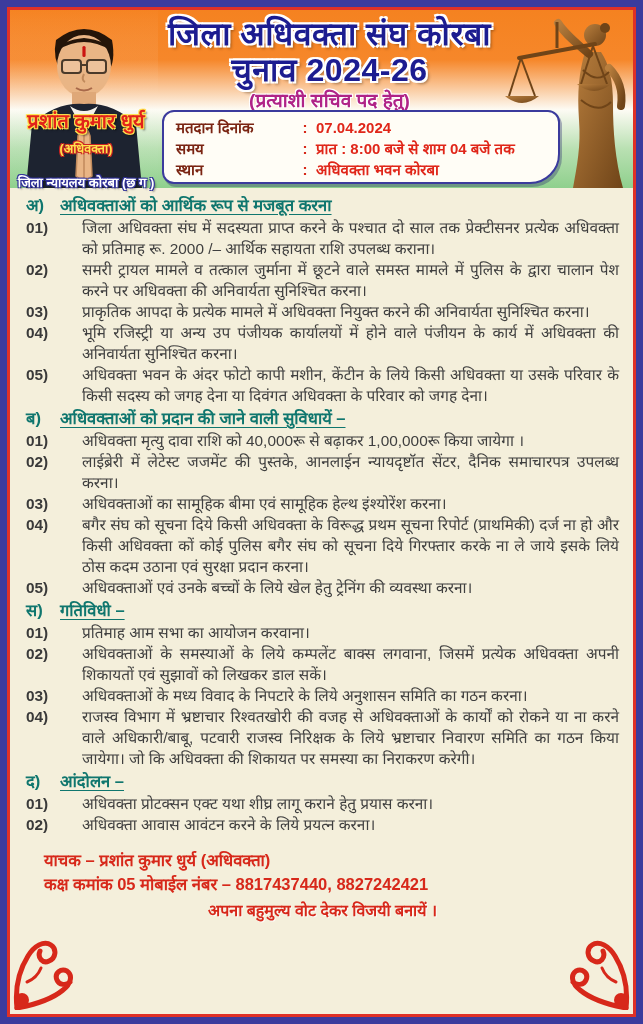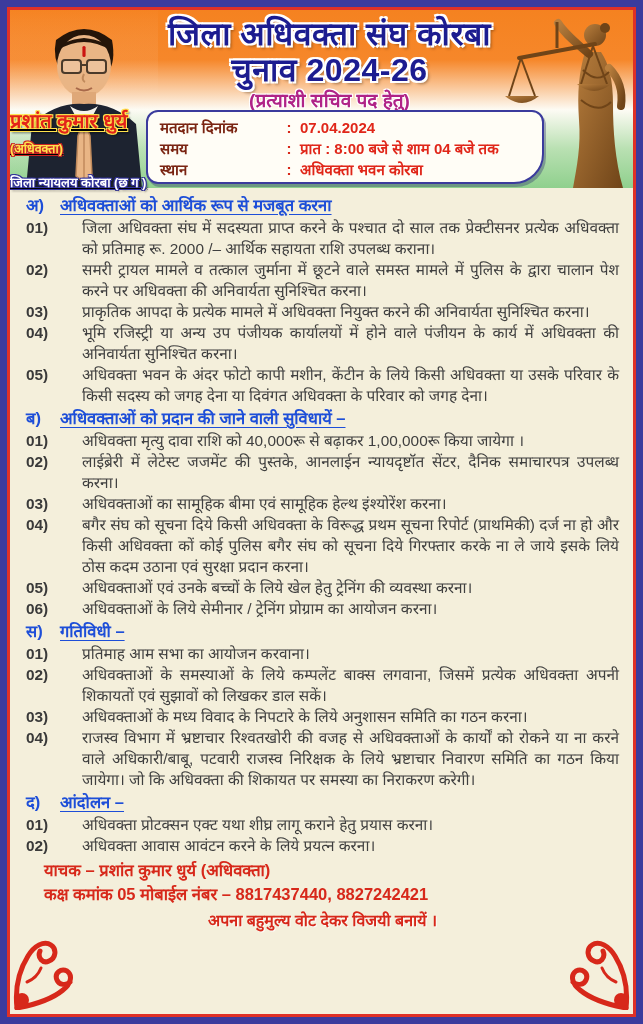--- a/index.html
+++ b/index.html
@@ -33,64 +33,64 @@
     font-size:26px; font-weight:bold; color:#c01d17; line-height:32px;
     text-shadow:-2px -2px 0 #fff,2px -2px 0 #fff,-2px 2px 0 #fff,2px 2px 0 #fff,3px 3px 3px rgba(60,30,0,.4);
   }
   .t3{
     font-size:19px; font-weight:bold; color:#b02387; line-height:26px;
     text-shadow:-1px -1px 0 #fff,1px -1px 0 #fff,-1px 1px 0 #fff,1px 1px 0 #fff;
   }
 
   .photo-wrap{ position:absolute; left:0; top:0; width:148px; height:178px; }
   .cand-overlay{
-    position:absolute; left:0; top:100px; width:152px; line-height:1.12;text-decoration:underline;
+    position:absolute; left:0; top:100px; width:152px; text-align:center; line-height:1.12;
   }
   .cand-name{
     font-size:20px; font-weight:bold; color:#e2231a;
     text-shadow:-1px -1px 0 #ffe34d,1px -1px 0 #ffe34d,-1px 1px 0 #ffe34d,1px 1px 0 #ffe34d,2px 2px 2px rgba(0,0,0,.5);
   }
   .cand-desig{
     font-size:12.5px; font-weight:bold; color:#ffe34d; margin-top:10px;
     text-shadow:-1px -1px 0 #c22,1px -1px 0 #c22,-1px 1px 0 #c22,1px 1px 0 #c22;
   }
   .cand-court{
     font-size:13px; font-weight:bold; color:#fff; margin-top:20px;
     text-shadow:-1px -1px 0 #31319a,1px -1px 0 #31319a,-1px 1px 0 #31319a,1px 1px 0 #31319a,2px 2px 2px rgba(0,0,0,.4);
   }
 
   .info-box{
-    position:absolute; left:136px; top:100px; width:398px; height:74px;
+    position:absolute; left:152px; top:100px; width:398px; height:74px;
     background:#fffdf6; border:2px solid #3b3b9d;
     border-radius:12px 12px 30px 12px;
     box-shadow:2px 3px 0 rgba(40,40,110,.35);
     padding:5px 10px 4px 12px;
   }
   .info-row{ display:flex; line-height:21px; font-weight:bold; font-size:15px; }
   .info-label{ width:118px; color:#7a2412; }
   .info-sep{ width:22px; color:#d7281a; text-align:center; }
   .info-value{ flex:1; color:#e02619; }
 
   .statue-wrap{ position:absolute; right:0; top:0; width:132px; height:178px; }
 
   
   .bodytext{
     position:absolute; top:178px; left:0; right:0; bottom:0;
     padding:5px 14px 0 16px;
     color:#3f3f3f;
   }
-  .sec-head{ font-size:16.5px; font-weight:bold; color:#1d4ed8; line-height:24px; }
+  .sec-head{ font-size:16.5px; font-weight:bold; color:#0f766e; line-height:24px; }
   .sec-id{ display:inline-block; width:34px; }
   .sec-title{ text-decoration:underline; text-underline-offset:3px; }
   .item{ display:flex; font-size:15.4px; line-height:21px; }
   .num{ width:36px; flex:none; font-weight:600; color:#3a3a3a; }
   .txt{ flex:1; text-align:justify;margin-left:20px; }
 
   
-  .footer{ margin-top:2px; }
+  .footer{ margin-top:13px; }
   .f-line{ color:#d7281a; font-weight:bold; font-size:16.5px; line-height:24px; margin-left:18px; }
   .slogan{
     text-align:center; color:#d7281a; font-weight:bold; font-size:16px; line-height:26px; margin-top:2px;
     text-shadow:1px 1px 0 rgba(255,255,255,.8);
   }
 
   .flourish{ position:absolute; bottom:4px; width:66px; height:72px; }
   .flourish.left{ left:3px; }
   .flourish.right{ right:3px; transform:scaleX(-1); }
 </style>
@@ -242,24 +242,20 @@
               <span class="num">03)</span>
               <span class="txt">अधिवक्ताओं का सामूहिक बीमा एवं सामूहिक हेल्थ इंश्योरेंश करना।</span>
             </div>
             <div class="item">
               <span class="num">04)</span>
               <span class="txt">बगैर संघ को सूचना दिये किसी अधिवक्ता के विरूद्ध प्रथम सूचना रिपोर्ट (प्राथमिकी) दर्ज ना हो और किसी अधिवक्ता कों कोई पुलिस बगैर संघ को सूचना दिये गिरफ्तार करके ना ले जाये इसके लिये ठोस कदम उठाना एवं सुरक्षा प्रदान करना।</span>
             </div>
             <div class="item">
               <span class="num">05)</span>
               <span class="txt">अधिवक्ताओं एवं उनके बच्चों के लिये खेल हेतु ट्रेनिंग की व्यवस्था करना।</span>
-            </div>
-            <div class="item">
-              <span class="num">06)</span>
-              <span class="txt">अधिवक्ताओं के लिये सेमीनार / ट्रेनिंग प्रोग्राम का आयोजन करना।</span>
             </div>
           </div>
           <div class="section">
             <div class="sec-head"><span class="sec-id">स)</span><span class="sec-title">गतिविधी –</span></div>
             <div class="item">
               <span class="num">01)</span>
               <span class="txt">प्रतिमाह आम सभा का आयोजन करवाना।</span>
             </div>
             <div class="item">
               <span class="num">02)</span>

